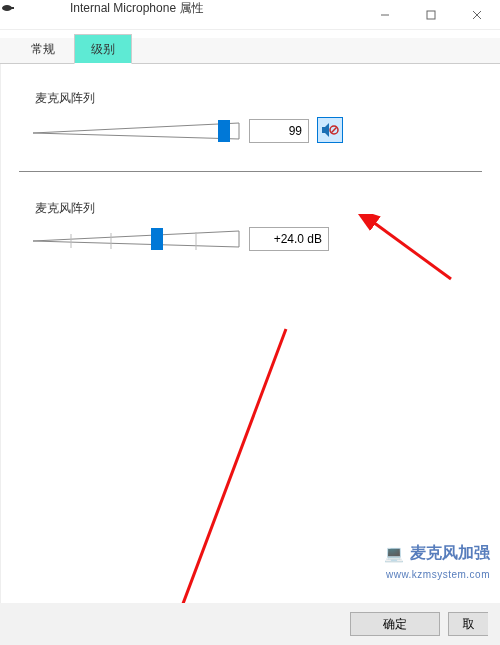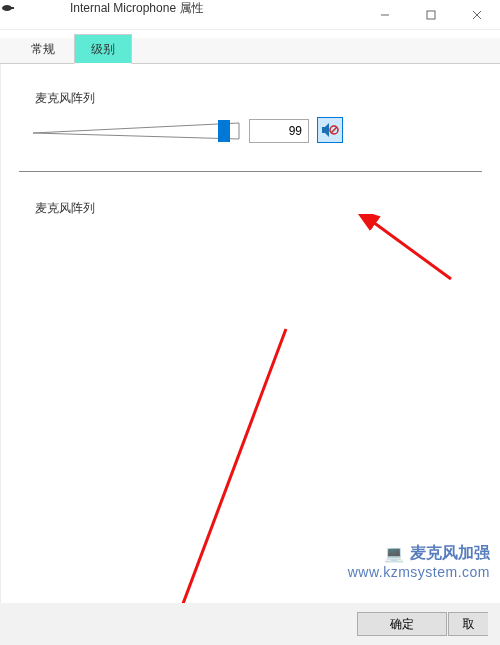--- a/index.html
+++ b/index.html
@@ -65,41 +65,41 @@
   .mutebtn {
     width: 26px; height: 26px; border: 1px solid #0078d7;
     background: #cce8ff;
     display:flex; align-items:center; justify-content:center;
     padding:0;
   }
   .hr { border: none; border-top: 1px solid #888; margin: 28px 8px; }
   .buttons {
     position: absolute; left: 0; right: 0; bottom: 0;
     height: 42px; display:flex; justify-content:flex-end; align-items:center;
-    gap: 1px; padding-right: 12px;
+    gap: 8px; padding-right: 12px;
     background: #f2f2f2;
   }
   .btn {
     min-width: 90px; height: 24px; border: 1px solid #adadad;
     background: #e1e1e1; font-size: 12px;
     display:flex; align-items:center; justify-content:center;
   }
   
   .arrow1 { position:absolute; left:290px; top:150px; pointer-events:none; }
   .arrow2 { position:absolute; left:120px; top:260px; pointer-events:none; }
   
   .watermark {
     position: absolute; right: 10px; bottom: 40px;
     opacity: 0.85; color: #3a67b1; font-weight: bold; font-size: 16px;
     display:flex; align-items:center; gap:6px;
     pointer-events:none;
   }
   .wm-sub {
     position:absolute; right:10px; bottom:24px;
-    font-size:14px; color:#3a67b1; letter-spacing:0.5px;
+    font-size:10px; color:#3a67b1; letter-spacing:0.5px;
     pointer-events:none; opacity:0.85;
   }
 </style>
 </head>
 <body>
 
 <div class="titlebar">
   <span class="icon">
     <svg width="16" height="16" viewBox="0 0 16 16">
       <ellipse cx="7" cy="8" rx="5" ry="3" fill="#333"></ellipse>
@@ -159,20 +159,34 @@
       <marker id="ah1" markerWidth="10" markerHeight="10" refX="1" refY="3" orient="auto">
         <path d="M0,0 L0,6 L9,3 z" fill="#e11"></path>
       </marker>
     </defs>
     <line x1="160" y1="65" x2="82" y2="8" stroke="#e11" stroke-width="3" marker-end="url(#ah1)"></line>
   </svg>
 
   <hr class="hr">
 
   <div class="group-label">麦克风阵列</div>
+  <div class="row">
+    <div class="slider">
+      <div class="taper">
+        <svg width="210" height="24" viewBox="0 0 210 24">
+          <polygon points="2,14 208,4 208,20 2,14" fill="none" stroke="#888" stroke-width="1"></polygon>
+          <line x1="40" y1="7" x2="40" y2="21" stroke="#bbb"></line>
+          <line x1="80" y1="6" x2="80" y2="22" stroke="#bbb"></line>
+          <line x1="165" y1="5" x2="165" y2="23" stroke="#bbb"></line>
+        </svg>
+      </div>
+      <div class="thumb" id="thumb2" style="left: 60%;"></div>
+    </div>
+    <div class="valbox" style="width:80px">+24.0 dB</div>
+  </div>
 
   <svg class="arrow2" width="180" height="360">
     <defs>
       <marker id="ah2" markerWidth="10" markerHeight="10" refX="1" refY="3" orient="auto">
         <path d="M0,0 L0,6 L9,3 z" fill="#e11"></path>
       </marker>
     </defs>
     <line x1="165" y1="5" x2="45" y2="325" stroke="#e11" stroke-width="3" marker-end="url(#ah2)"></line>
   </svg>
 

